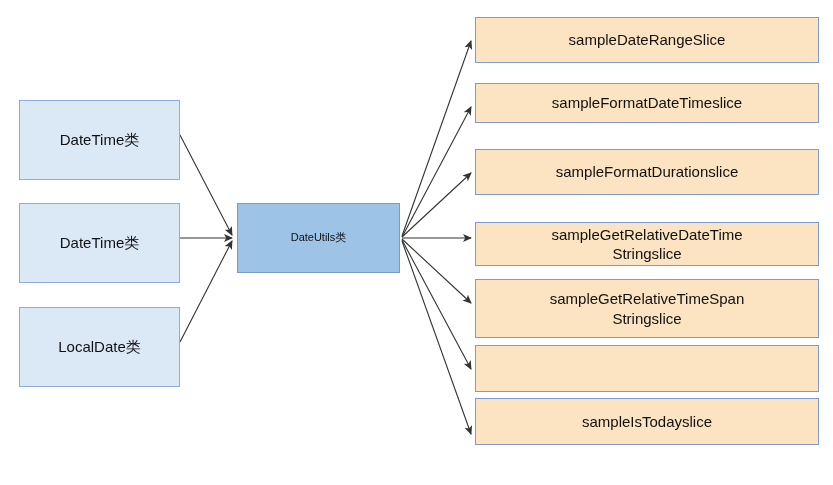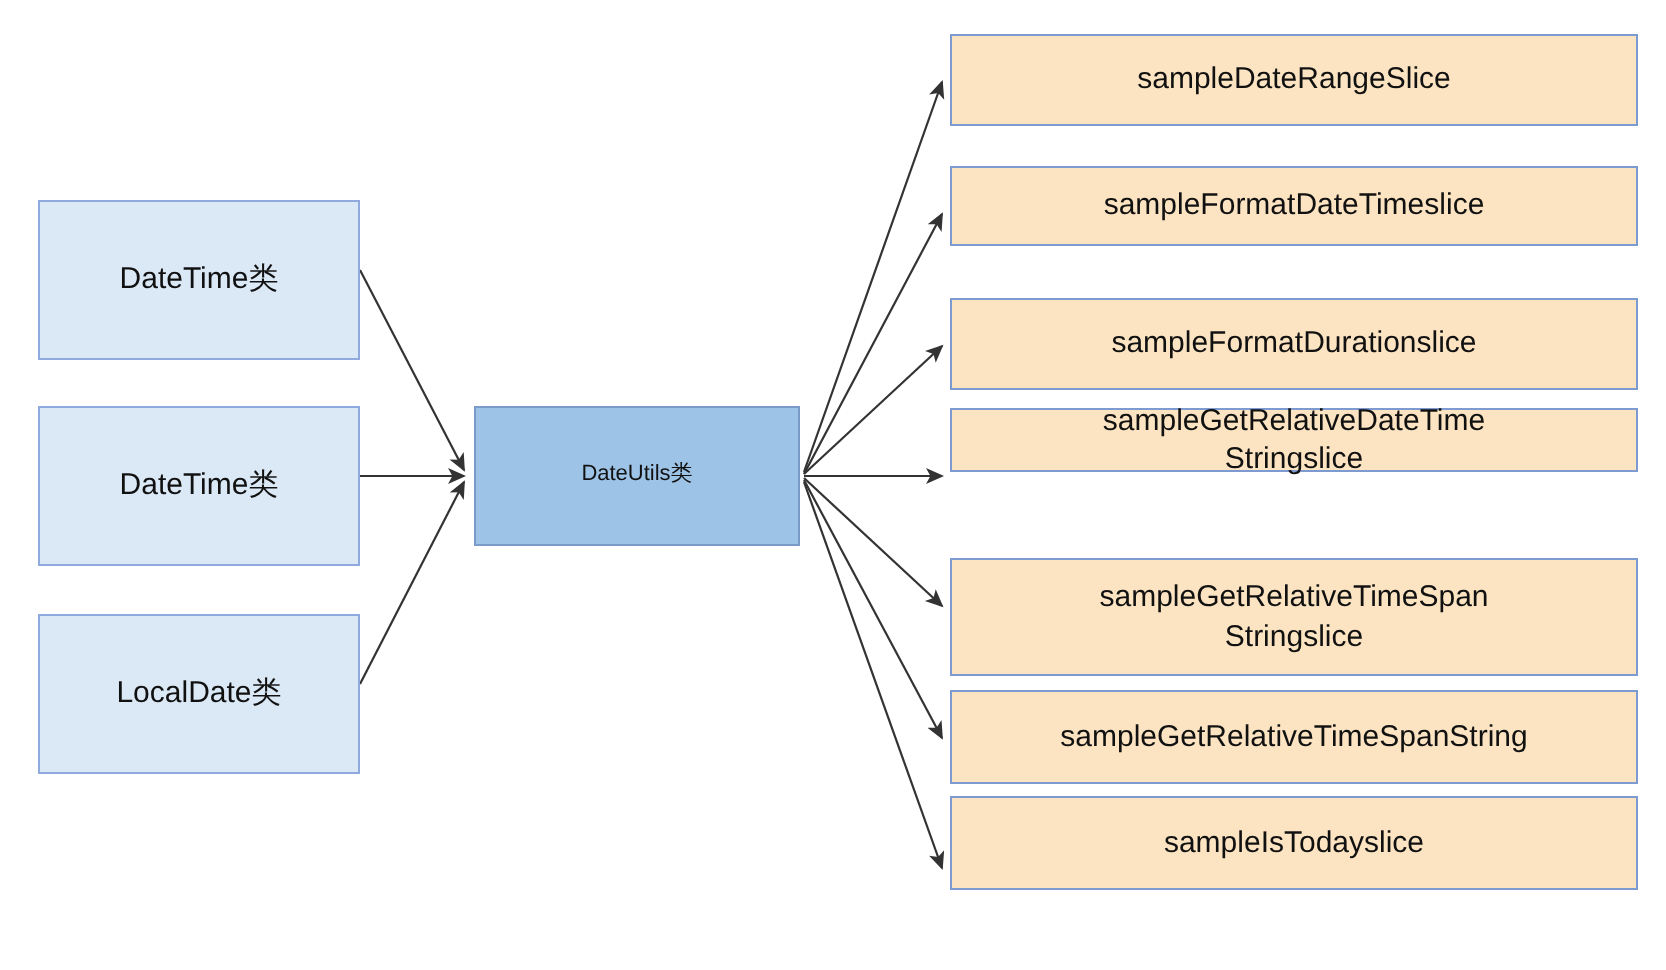--- a/index.html
+++ b/index.html
@@ -101,28 +101,27 @@
 
   <div class="node node-right" style="top:17px;height:46px">
     <span>sampleDateRangeSlice</span>
   </div>
   <div class="node node-right" style="top:83px;height:40px">
     <span>sampleFormatDateTimeslice</span>
   </div>
   <div class="node node-right" style="top:149px;height:46px">
     <span>sampleFormatDurationslice</span>
   </div>
-  <div class="node node-right" style="top:204px;height:32px">
+  <div class="node node-right" style="top:222px;height:44px">
     <span>sampleGetRelativeDateTime</span>
     <span>Stringslice</span>
   </div>
   <div class="node node-right" style="top:279px;height:59px">
     <span>sampleGetRelativeTimeSpan</span>
     <span>Stringslice</span>
   </div>
   <div class="node node-right" style="top:345px;height:47px">
-    <span>sampleGetRelativeTimeSpanString</span>
   </div>
   <div class="node node-right" style="top:398px;height:47px">
     <span>sampleIsTodayslice</span>
   </div>
 
 </div>
 
 </body></html>

